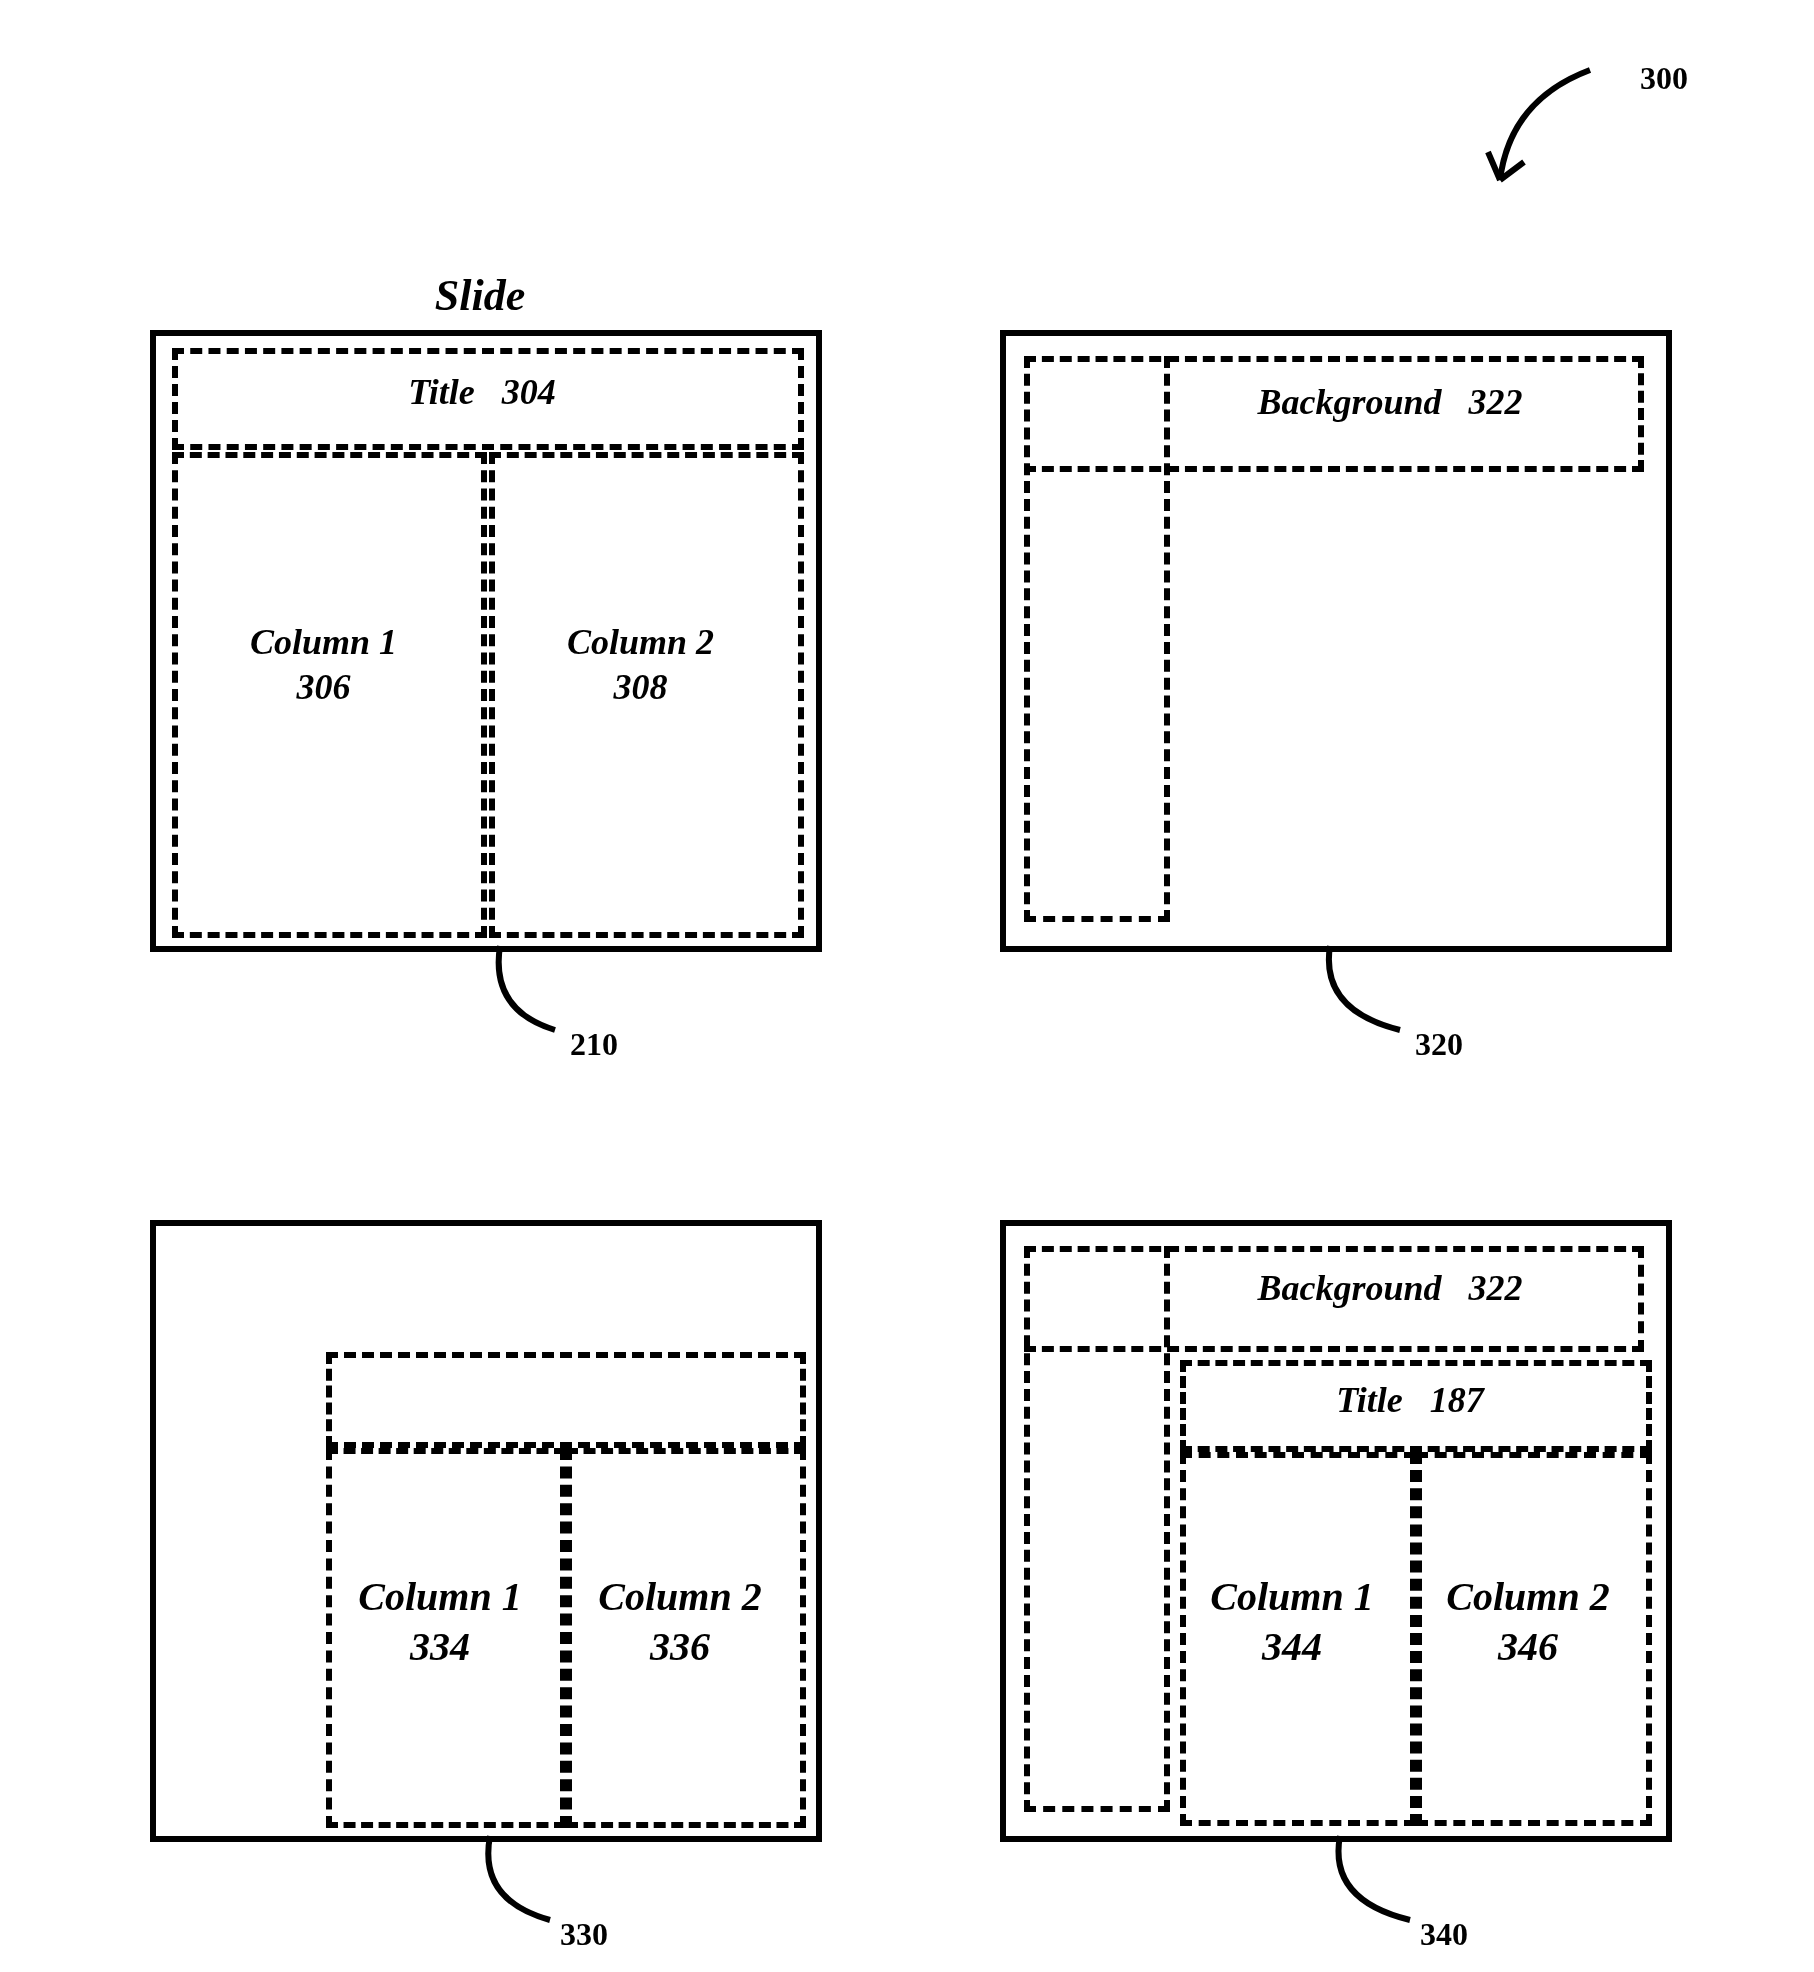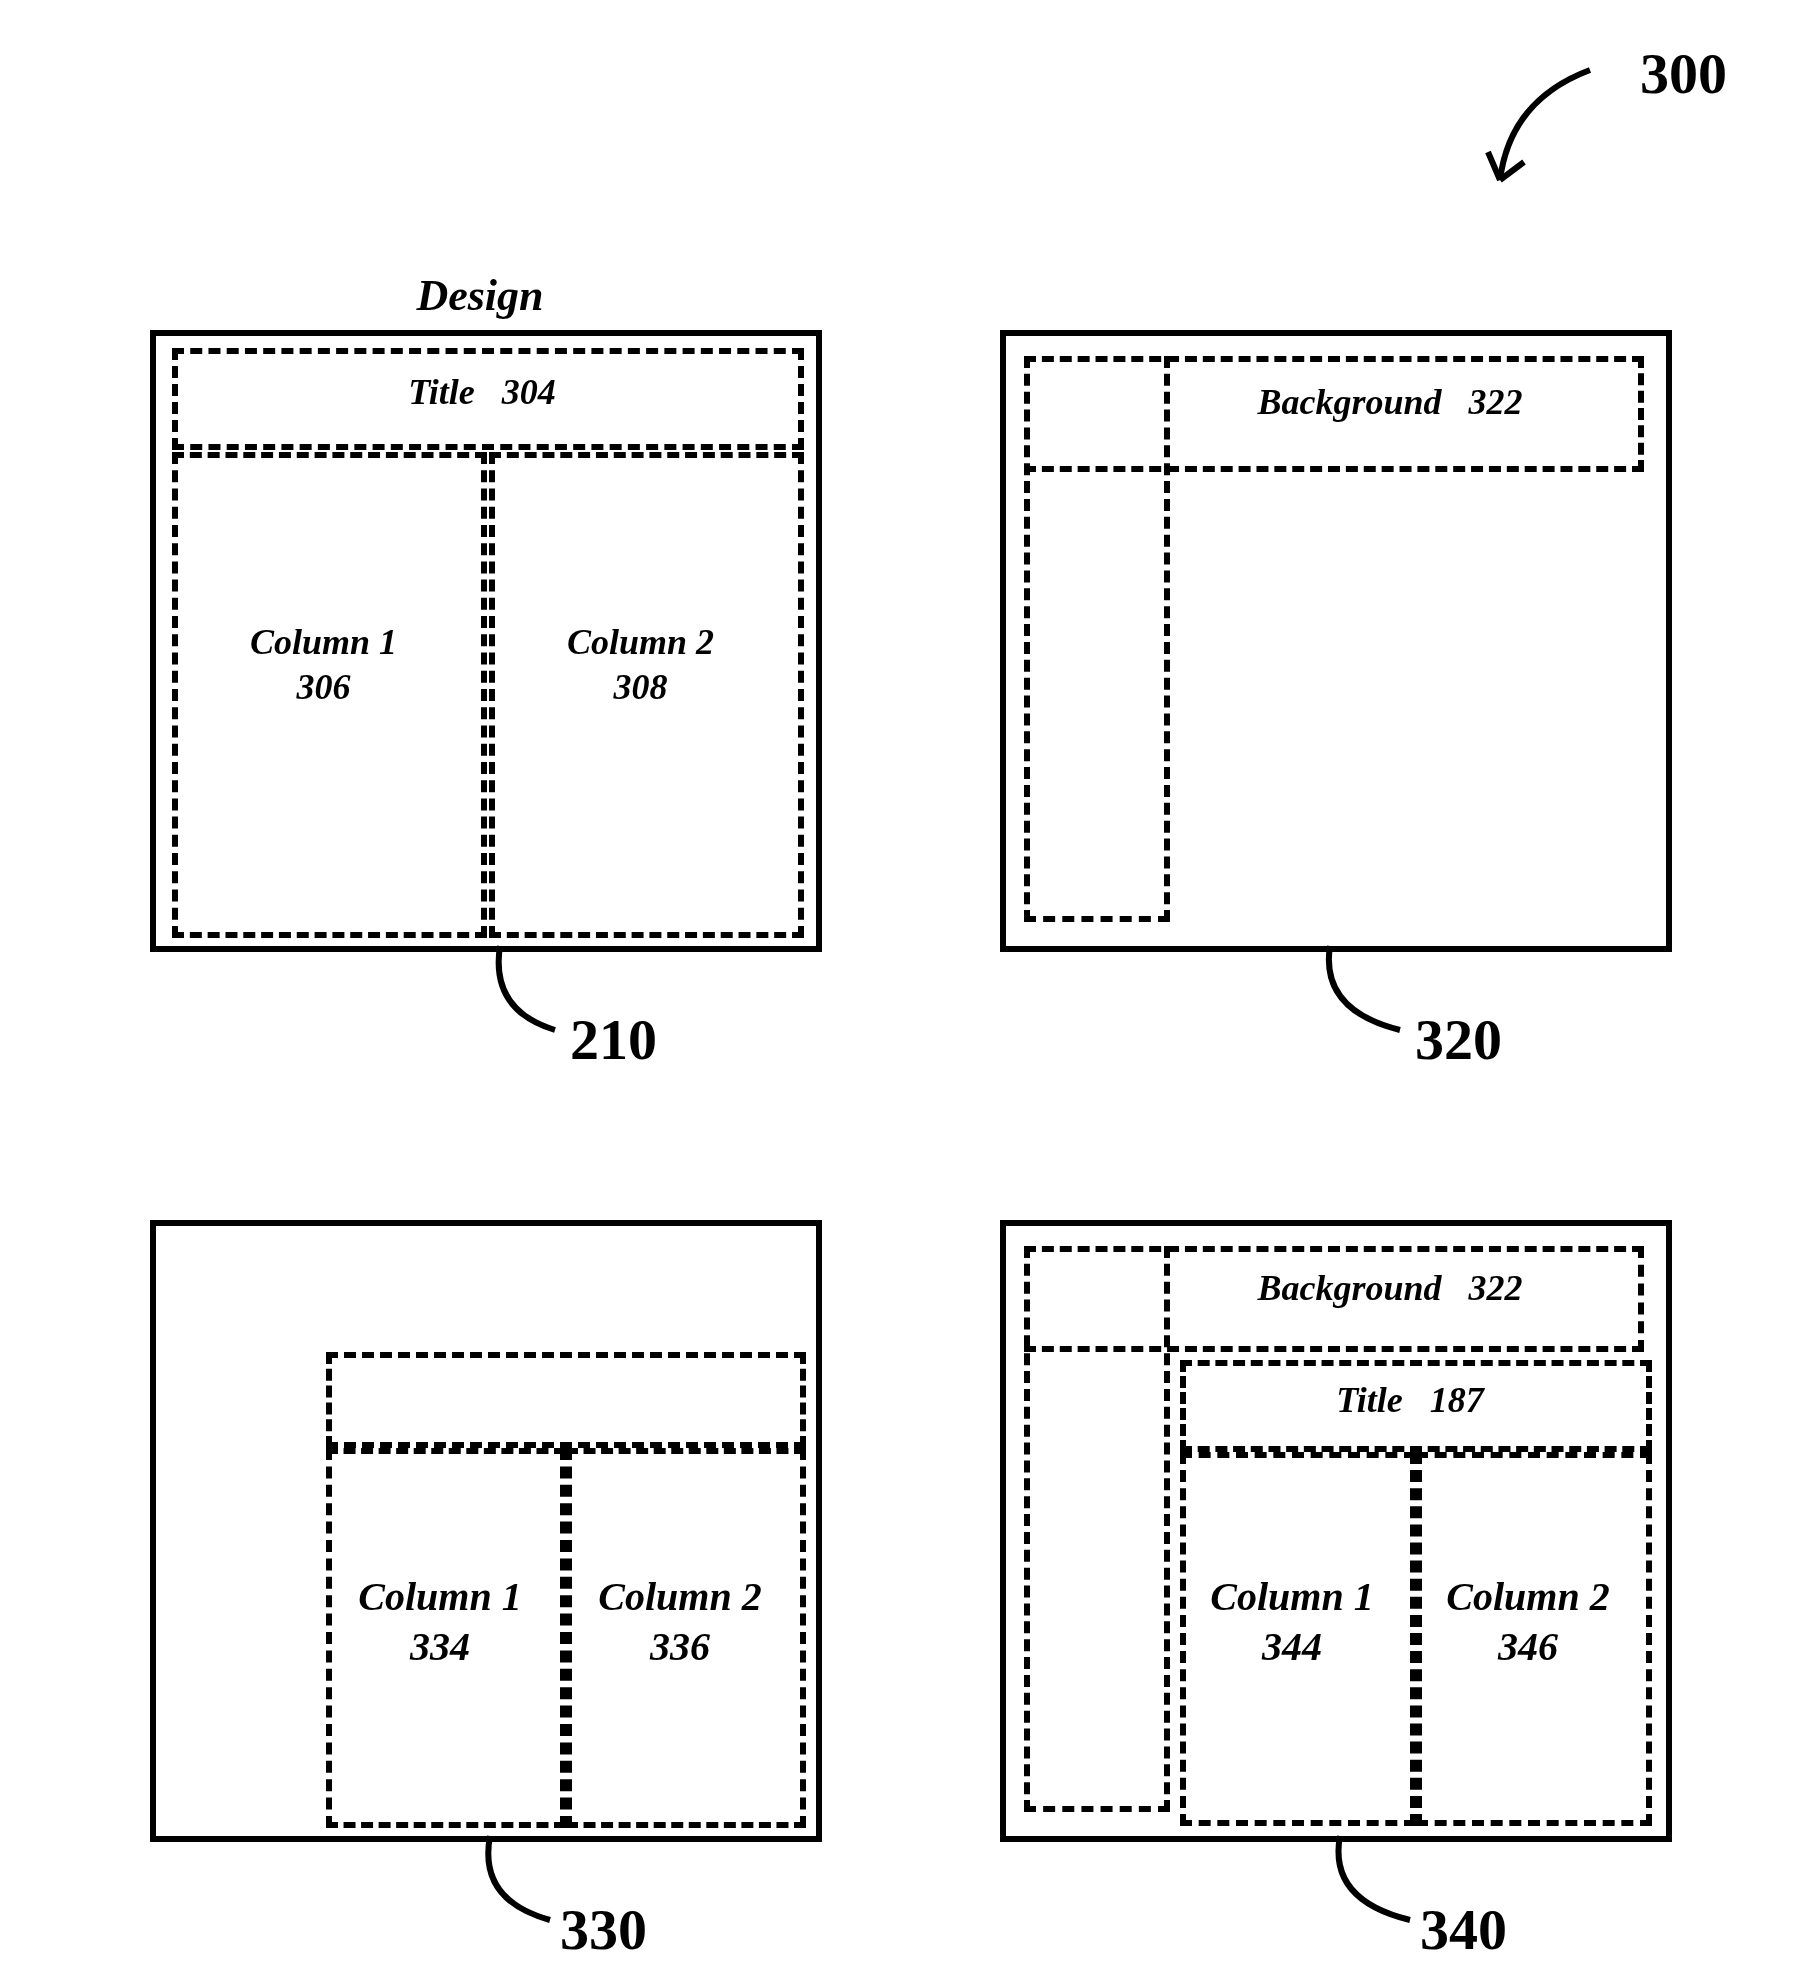--- a/index.html
+++ b/index.html
@@ -22,22 +22,23 @@
   }
   .label {
     font-size: 36px;
     font-style: italic;
     font-weight: bold;
     text-align: center;
     line-height: 1.25;
     white-space: pre;
   }
   .figlabel {
-    font-size: 58px;
+    font-size: 32px;
     font-weight: bold;
+    margin-top: 20px;
   }
   .solidbox {
     border: 6px solid #000;
     background: transparent;
   }
   .dashbox {
     border: 6px dashed #000;
     background: transparent;
   }
   
@@ -53,21 +54,21 @@
 
 <div class="canvas">
 
   <svg class="leader" style="left:1480px; top:50px;" width="240" height="150">
     <path d="M 20 130 Q 30 50 110 20"></path>
 
     <path d="M 20 130 L 8 102 M 20 130 L 44 112"></path>
   </svg>
   <div class="abs figlabel" style="left:1640px; top:40px;">300</div>
 
-  <div class="abs heading" style="left:150px; top:270px; width:660px;">Design</div>
+  <div class="abs heading" style="left:150px; top:270px; width:660px;">Slide</div>
 
   <div class="abs solidbox" style="left:150px; top:330px; width:660px; height:610px;"></div>
 
   <div class="abs dashbox" style="left:172px; top:348px; width:620px; height:90px;"></div>
   <div class="abs label" style="left:172px; top:370px; width:620px;">Title   304</div>
 
   <div class="abs dashbox" style="left:172px; top:452px; width:303px; height:474px;"></div>
   <div class="abs label" style="left:172px; top:620px; width:303px;">Column 1
 306</div>
 

